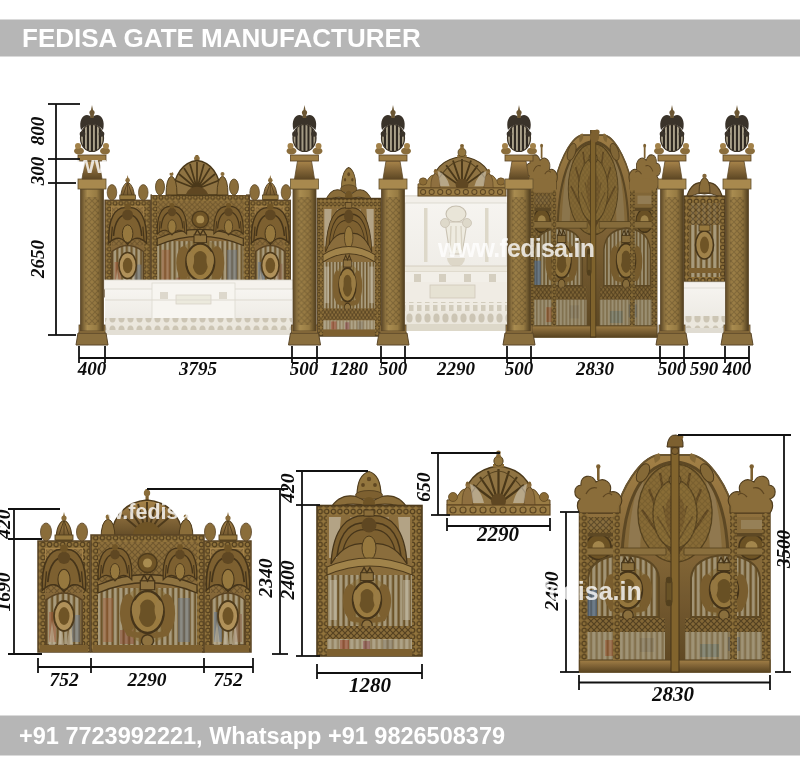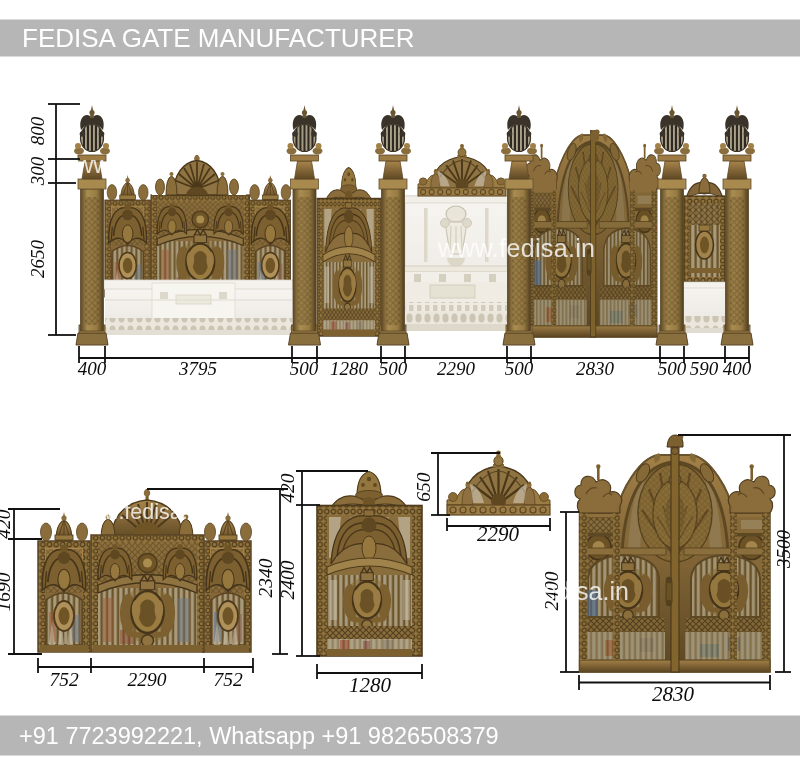--- a/index.html
+++ b/index.html
@@ -1,16 +1,16 @@
 <!DOCTYPE html>
 <html><head>
 <meta charset="utf-8">
 <style>
   html,body{margin:0;padding:0;background:#ffffff;}
-  .page{position:relative;width:800px;height:765px;overflow:hidden;background:#c4b5fd;font-family:"Liberation Sans",sans-serif;}
+  .page{position:relative;width:800px;height:765px;overflow:hidden;background:#c4b5fd;font-family:"Liberation Sans",sans-serif;font-weight:bold;}
 </style>
 </head>
 <body>
 <div class="page">
 <svg width="800" height="765" viewBox="0 0 800 765">
 <defs>
   <linearGradient id="goldV" x1="0" y1="0" x2="0" y2="1">
     <stop offset="0" stop-color="#a8854a"></stop>
           <stop offset="0.45" stop-color="#87693a"></stop>
           <stop offset="1" stop-color="#5e4824"></stop>

